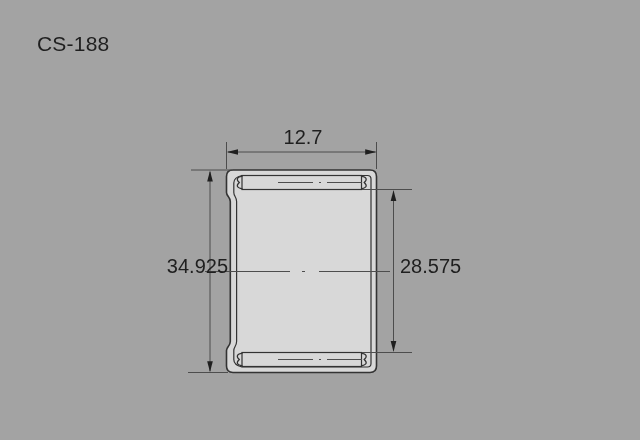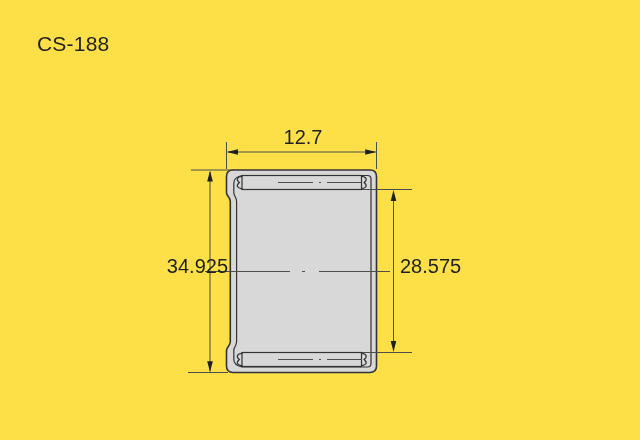--- a/index.html
+++ b/index.html
@@ -7,21 +7,21 @@
     padding: 0;
     width: 640px;
     height: 440px;
     background: #ffffff;
     overflow: hidden;
   }
   .sheet {
     position: relative;
     width: 640px;
     height: 440px;
-    background: #fde047;
+    background: #a3a3a3;
     font-family: "Liberation Sans", sans-serif;
   }
   svg text {
     font-family: "Liberation Sans", sans-serif;
     fill: #1f1f1f;
   }
   .title-text {
     font-size: 21px;
     letter-spacing: 0.2px;
   }

